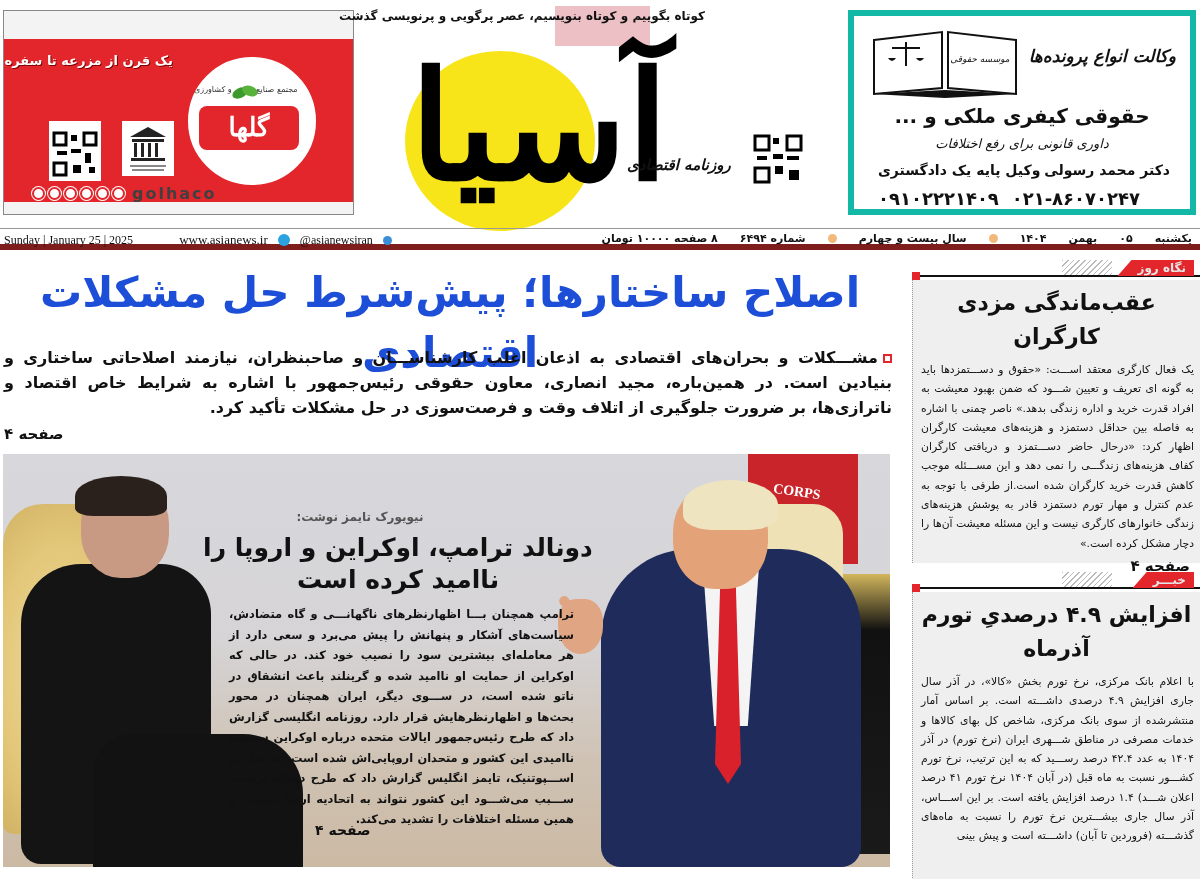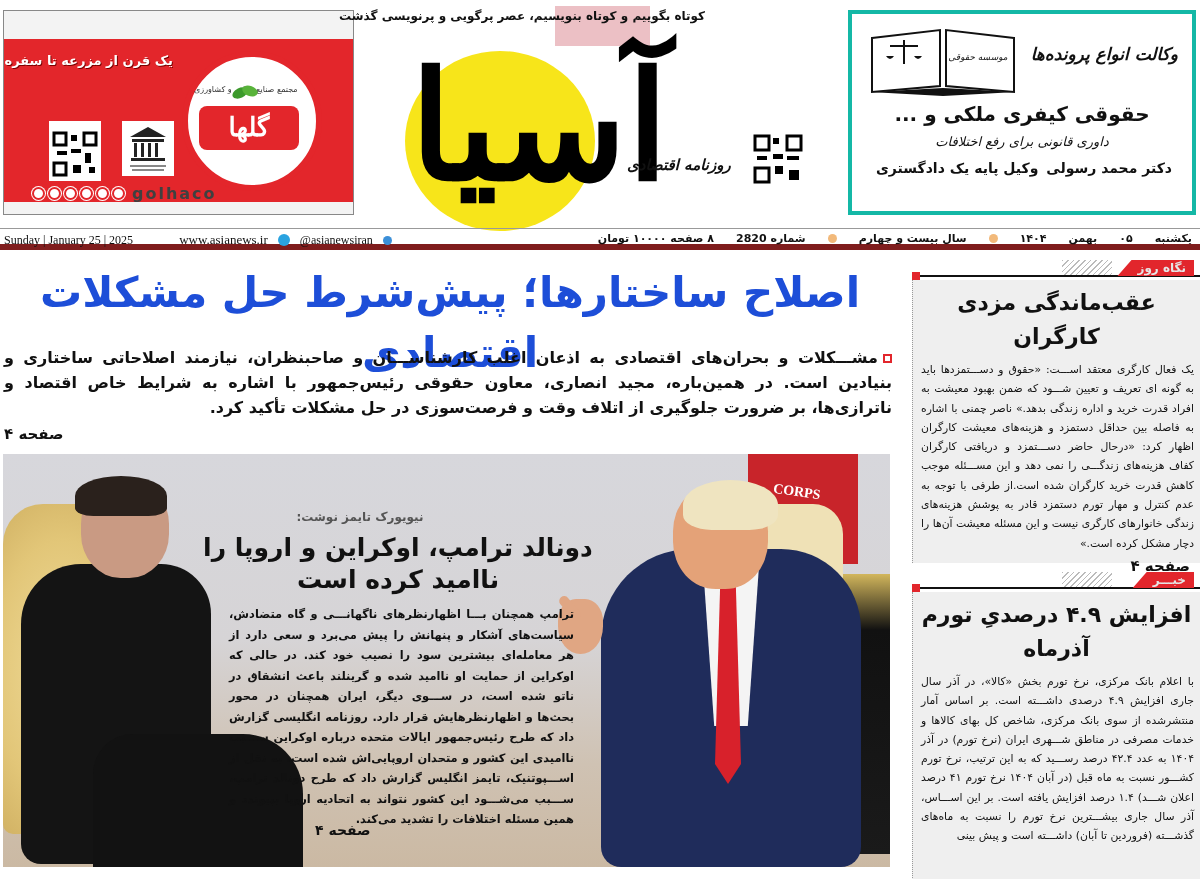--- a/index.html
+++ b/index.html
@@ -22,21 +22,21 @@
   .ad-left .social .handle { color: #404040; font-size: 16px; font-weight: bold; letter-spacing: 2px; margin-left: 4px; }
 
   .logo-area { position: absolute; left: 395px; top: 6px; width: 420px; height: 225px; }
   .tagline { position: absolute; right: 110px; top: 3px; font-size: 12px; font-weight: bold; direction: rtl; white-space: nowrap; color: #111; }
   .tagline-badge { position: absolute; left: 160px; top: 0; width: 95px; height: 40px; background: rgba(220,140,150,0.55); }
   .sun { position: absolute; left: 10px; top: 45px; width: 190px; height: 180px; border-radius: 50%; background: #f7e51a; }
   .logo-text { position: absolute; left: 15px; top: 20px; font-family: "DejaVu Serif", serif; font-size: 150px; font-weight: bold; line-height: 200px; color: #000; direction: rtl; letter-spacing: -6px; }
   .logo-sub { position: absolute; left: 232px; top: 150px; font-size: 15px; font-style: italic; font-weight: bold; direction: rtl; white-space: nowrap; }
   .logo-qr { position: absolute; left: 358px; top: 128px; width: 50px; height: 50px; }
 
-  .ad-right { position: absolute; left: 848px; top: 10px; width: 348px; height: 205px; border: 4px solid #14b8a6; background: #fff; }
+  .ad-right { position: absolute; left: 848px; top: 10px; width: 348px; height: 205px; border: 6px solid #14b8a6; background: #fff; }
   .ad-right .book { position: absolute; left: 16px; top: 12px; width: 150px; height: 70px; }
   .ad-right .l1 { position: absolute; right: 14px; top: 30px; font-size: 17px; font-weight: bold; font-style: italic; direction: rtl; white-space: nowrap; }
   .ad-right .l2 { position: absolute; left: 0; right: 0; top: 88px; text-align: center; font-size: 20px; font-weight: bold; direction: rtl; }
   .ad-right .l3 { position: absolute; left: 0; right: 0; top: 120px; text-align: center; font-size: 13px; font-style: italic; direction: rtl; }
   .ad-right .l4 { position: absolute; left: 24px; right: 20px; top: 146px; display: flex; justify-content: space-between; direction: rtl; font-size: 14px; font-weight: bold; }
   .ad-right .l5 { position: absolute; left: 24px; right: 50px; top: 172px; display: flex; justify-content: space-between; direction: ltr; font-size: 18px; font-weight: bold; }
 
   
   .infobar { position: absolute; left: 0; top: 228px; width: 1200px; height: 22px; border-top: 1px solid #999; border-bottom: 6px solid #7f1d1d; font-size: 11px; }
   .infobar .left { position: absolute; left: 4px; top: 3px; display: flex; align-items: center; gap: 10px; font-family: "Liberation Serif", serif; font-size: 12px; }
@@ -175,40 +175,44 @@
         <path d="M46 30 Q50 36 54 30 Z" fill="#111"></path>
       <text x="110" y="34" font-size="9" text-anchor="middle" fill="#111" font-style="italic">موسسه حقوقی</text>
     </svg>
     <div class="l1">وکالت انواع پرونده‌ها</div>
     <div class="l2">حقوقی کیفری ملکی و ...</div>
     <div class="l3">داوری قانونی برای رفع اختلافات</div>
     <div class="l4">
       <span>دکتر محمد رسولی</span>
       <span>وکیل پایه یک دادگستری</span>
     </div>
+    <div class="l5">
+      <span>۰۹۱۰۲۲۲۱۴۰۹</span>
+      <span>۰۲۱-۸۶۰۷۰۲۴۷</span>
+    </div>
   </div>
 </div>
 
 <div class="infobar">
   <div class="left">
     <span class="date">Sunday | January 25 | 2025</span>
     <span class="site">www.asianews.ir</span>
     <span class="tg"></span>
     <span>@asianewsiran</span>
     <span class="ver"></span>
   </div>
   <div class="right">
     <span>یکشنبه</span>
     <span>۰۵</span>
     <span>بهمن</span>
     <span>۱۴۰۴</span>
     <span class="bullet"></span>
     <span>سال بیست و چهارم</span>
     <span class="bullet"></span>
-    <span>شماره 2820</span>
+    <span>شماره ۶۴۹۴</span>
     <span>۸ صفحه ۱۰۰۰۰ تومان</span>
   </div>
 </div>
 
 <h1 class="headline">اصلاح ساختارها؛ پیش‌شرط حل مشکلات اقتصادی</h1>
 <p class="lead"><span class="sq"></span><span>مشـــکلات و بحران‌های اقتصادی به اذعان اغلب کارشناســـان و صاحبنظران، نیازمند اصلاحاتی ساختاری و بنیادین است. در همین‌باره، مجید انصاری، معاون حقوقی رئیس‌جمهور با اشاره به شرایط خاص اقتصاد و ناترازی‌ها، بر ضرورت جلوگیری از اتلاف وقت و فرصت‌سوزی در حل مشکلات تأکید کرد.</span></p>
 <div class="lead-page">صفحه ۴</div>
 
 <div class="photo">
   <div class="chair-left"></div>

